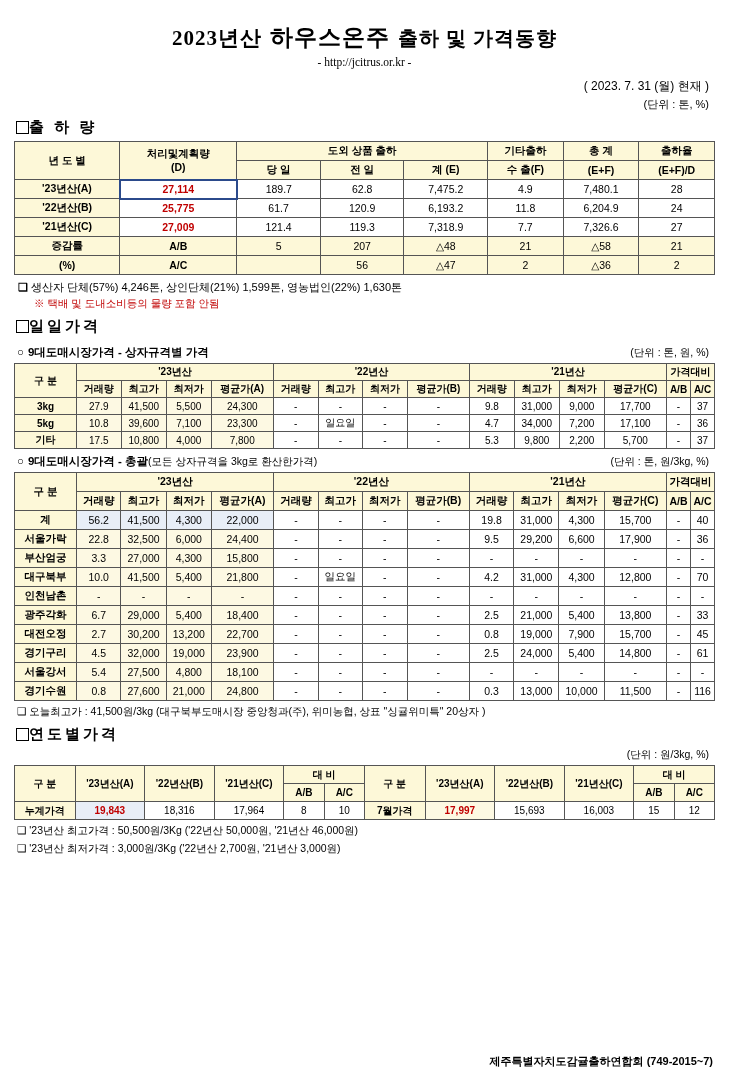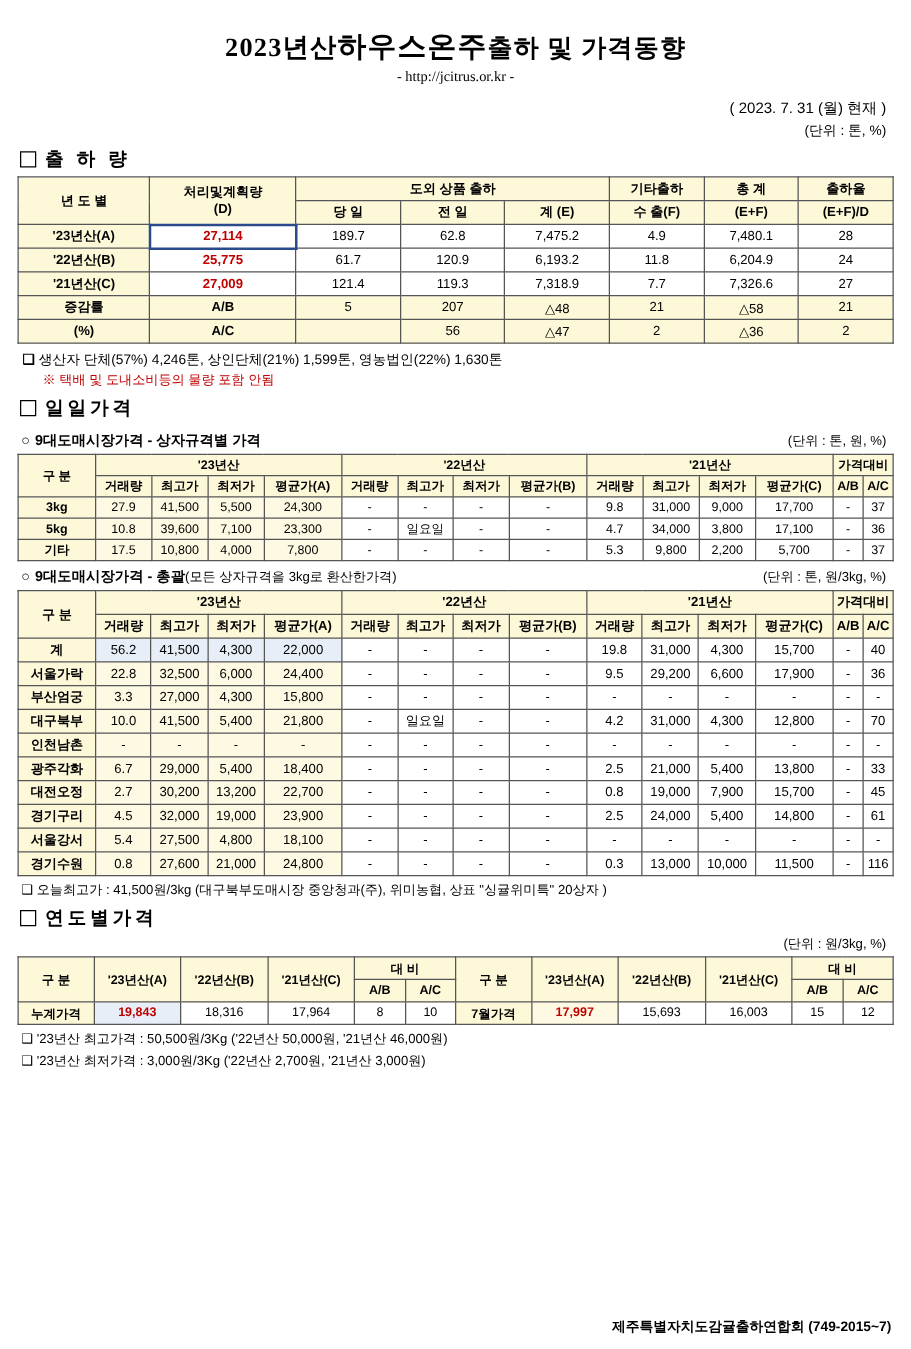--- a/index.html
+++ b/index.html
@@ -11,31 +11,31 @@
     font-size: 11px;
     color: #000;
     position: relative;
     overflow: hidden;
   }
   .page { padding: 10px 14px 0 14px; position: relative; height: 100%; }
 
   
   .title-row {
     display: flex; align-items: baseline; justify-content: center;
-    margin-top: 12px;
+    gap: 8px; margin-top: 12px;
   }
   .t-year { font-size: 21px; font-weight: bold; letter-spacing: 1px; font-family: "Liberation Serif", serif;}
   .t-main { font-size: 23px; font-weight: bold; letter-spacing: 1px; font-family: "Liberation Serif", serif;}
   .t-sub  { font-size: 20px; font-weight: bold; letter-spacing: 1px; font-family: "Liberation Serif", serif; text-align: right;}
   .url { text-align: center; font-size: 11.5px; margin-top: 3px; font-family: "Liberation Serif", serif; }
   .date-line { text-align: right; font-size: 12px; margin-top: 10px; padding-right: 6px;}
   .unit-line { text-align: right; font-size: 11px; margin-top: 2px; padding-right: 6px;}
 
   
-  .sec-head { display: flex; align-items: center; gap: 7px; margin: 6px 0 4px 2px; }
+  .sec-head { display: flex; align-items: center; margin: 6px 0 4px 2px; }
   .sec-box {
     width: 13px; height: 13px; border: 1.6px solid #000; background: #fff;
     display:inline-block;
   }
   .sec-title { font-size: 15px; font-weight: bold; letter-spacing: 3px; }
 
   
   table { border-collapse: collapse; width: 100%; font-size: 10.5px; }
   th, td { border: 1px solid #555; text-align: center; padding: 1px 2px; height: 18px; }
   .hdr { background: #fdf8d8; font-weight: bold; }
@@ -227,21 +227,21 @@
       <td class="pale2">10.8</td>
       <td class="pale2">39,600</td>
       <td class="pale2">7,100</td>
       <td class="pale2">23,300</td>
       <td>-</td>
       <td>일요일</td>
       <td>-</td>
       <td>-</td>
       <td>4.7</td>
       <td>34,000</td>
-      <td>3,800</td>
+      <td>7,200</td>
       <td>17,100</td>
       <td>-</td>
       <td>36</td>
     </tr>
     <tr>
       <td class="lbl">기타</td>
       <td class="pale2">17.5</td>
       <td class="pale2">10,800</td>
       <td class="pale2">4,000</td>
       <td class="pale2">7,800</td>

